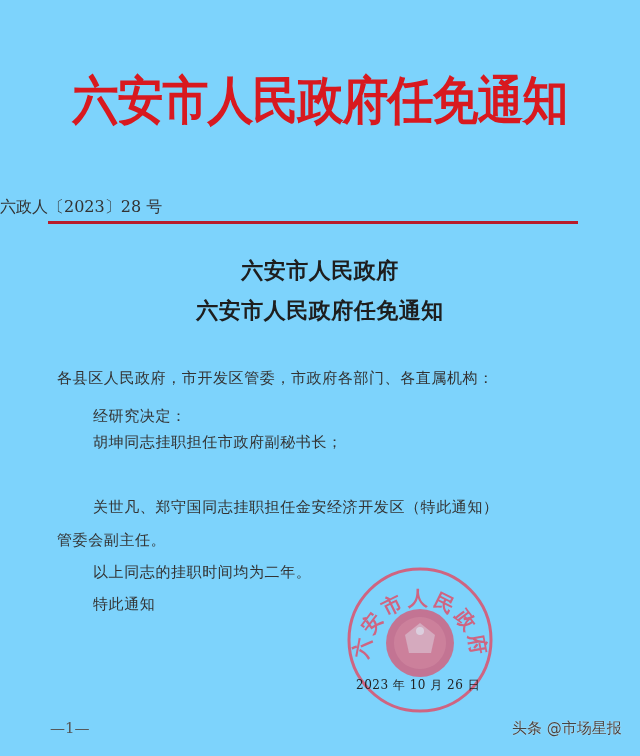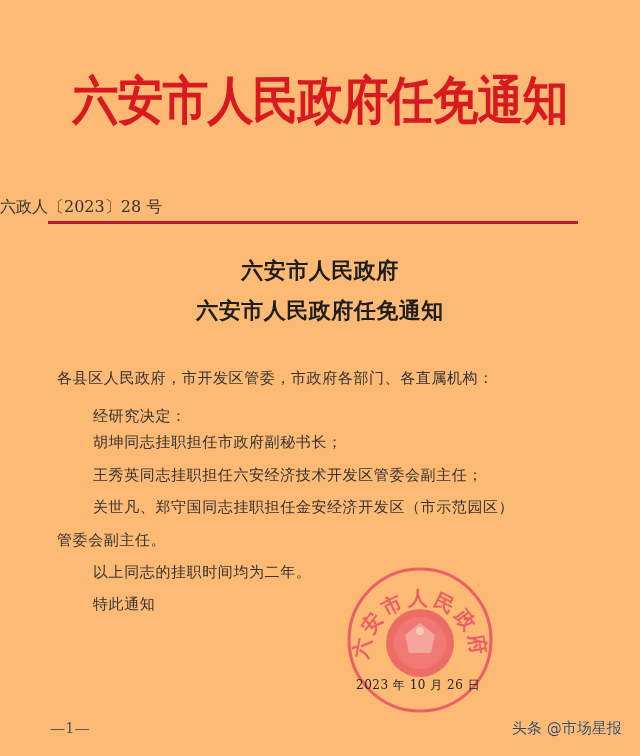--- a/index.html
+++ b/index.html
@@ -13,21 +13,21 @@
       position: relative;
       overflow: hidden;
       font-family: "DejaVu Serif", "Liberation Serif", serif;
       color: #2a2a2a;
     }
     .page {
       position: absolute;
       left: 0; top: 0;
       width: 640px;
       height: 756px;
-      background: #fdba74;
+      background: #7dd3fc;
     }
     .red-header {
       position: absolute;
       top: 70px;
       left: 0;
       width: 640px;
       text-align: center;
       font-family: "DejaVu Serif", "Liberation Serif", serif;
       font-size: 46px;
       font-weight: bold;
@@ -126,22 +126,21 @@
   <div class="doc-number">六政人〔2023〕28 号</div>
 
   <div class="red-rule" style="background:#b81c2a;"></div>
 
   <div class="title-line title-1">六安市人民政府</div>
   <div class="title-line title-2">六安市人民政府任免通知</div>
 
   <div class="body-line flush" style="top:367px;">各县区人民政府，市开发区管委，市政府各部门、各直属机构：</div>
   <div class="body-line indent" style="top:405px;">经研究决定：</div>
   <div class="body-line indent" style="top:431px;">胡坤同志挂职担任市政府副秘书长；</div>
-  <div class="body-line indent" style="top:464px;">王秀英同志挂职担任六安经济技术开发区管委会副主任；</div>
-  <div class="body-line indent" style="top:496px;">关世凡、郑守国同志挂职担任金安经济开发区（市示范园区）</div>
+  <div class="body-line indent" style="top:496px;">关世凡、郑守国同志挂职担任金安经济开发区（特此通知）</div>
   <div class="body-line flush" style="top:529px;">管委会副主任。</div>
   <div class="body-line indent" style="top:561px;">以上同志的挂职时间均为二年。</div>
   <div class="body-line indent" style="top:593px;">特此通知</div>
 
   <svg class="seal" viewBox="0 0 150 150" xmlns="http://www.w3.org/2000/svg">
     <defs>
       <path id="sealArc" d="M 30 118 A 52 52 0 1 1 120 118" fill="none"></path>
     </defs>
     <circle cx="75" cy="75" r="71" fill="none" stroke="#e6455f" stroke-width="3"></circle>
     <circle cx="75" cy="78" r="34" fill="#e6455f" opacity="0.85"></circle>

